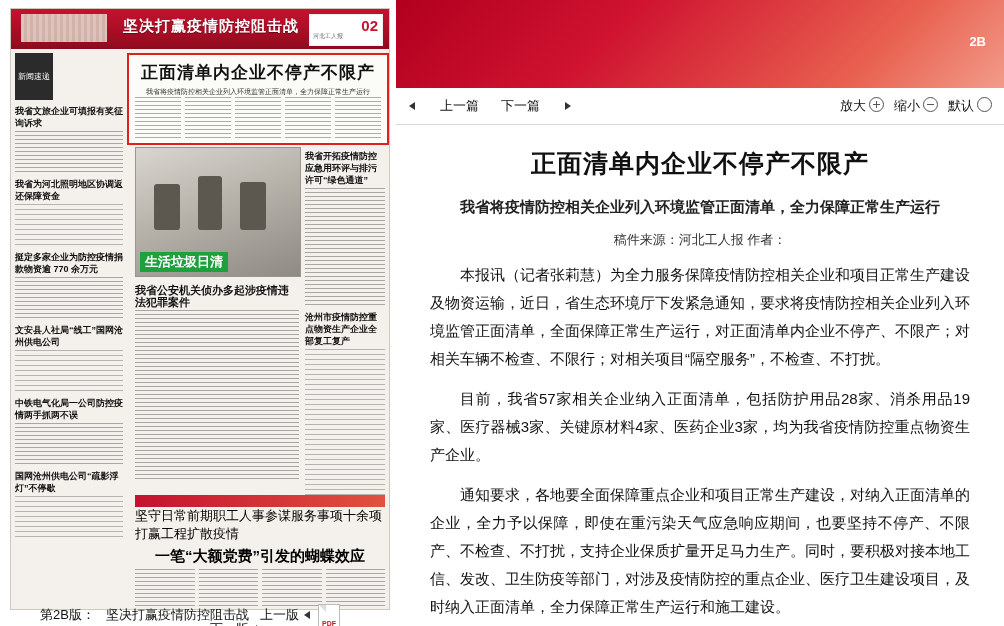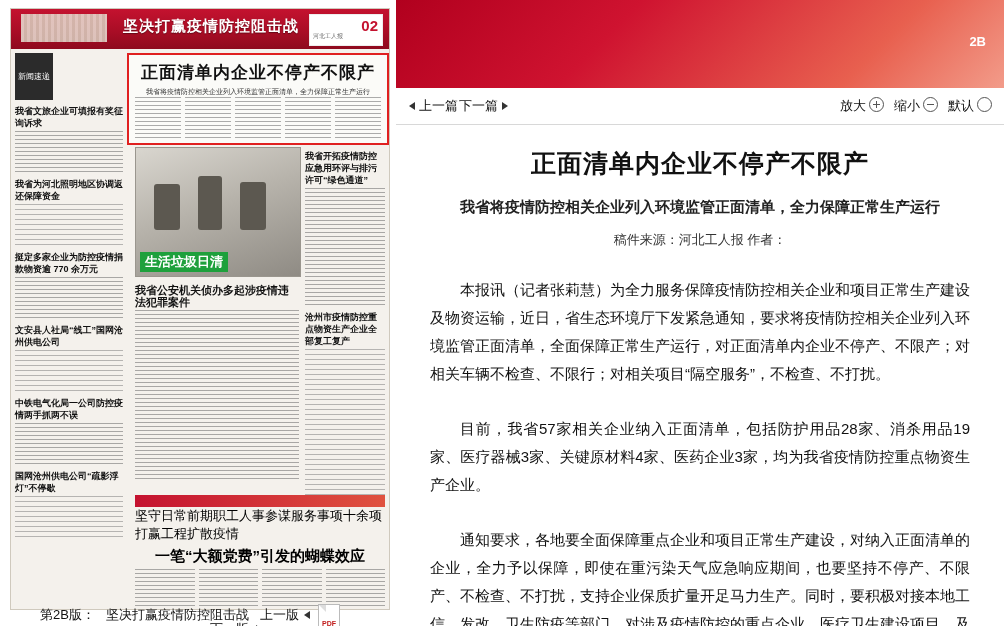--- a/index.html
+++ b/index.html
@@ -138,21 +138,21 @@
     position:absolute;right:18px;top:34px;color:#fff;font-size:13px;font-weight:bold;
   }
 
   
   .right{
     position:absolute;left:396px;top:88px;width:608px;height:538px;background:#fff;
   }
   .toolbar{
     position:relative;height:36px;border-bottom:1px solid #d8d8d8;
   }
-  .tb-nav{position:absolute;left:10px;top:9px;display:flex;align-items:center;gap:1px;font-size:13px;color:#111;}
+  .tb-nav{position:absolute;left:10px;top:9px;display:flex;align-items:center;gap:22px;font-size:13px;color:#111;}
   .tb-date{position:absolute;left:0;right:0;top:10px;text-align:center;font-size:13px;color:#333;}
   .tb-zoom{position:absolute;right:12px;top:9px;display:flex;align-items:center;gap:10px;font-size:13px;color:#111;}
   .zcircle{
     display:inline-block;width:13px;height:13px;border:1px solid #555;border-radius:50%;
     position:relative;vertical-align:-2px;margin-left:3px;
   }
   .zcircle.plus:before,.zcircle.plus:after,
   .zcircle.minus:before{
     content:"";position:absolute;background:#555;
   }
@@ -165,21 +165,21 @@
     font-size:25px;font-weight:bold;text-align:center;letter-spacing:1px;color:#111;
     font-family:"DejaVu Sans","Liberation Sans",sans-serif;
   }
   .art-sub{
     font-size:15px;font-weight:bold;text-align:center;margin-top:18px;color:#222;
   }
   .art-source{
     font-size:13px;text-align:center;margin-top:14px;color:#333;
   }
   .art-body p{
-    font-size:15px;line-height:28px;color:#111;margin:27px 0 0;text-align:justify;
+    font-size:15px;line-height:28px;color:#111;margin:12px 0 0;text-align:justify;
     text-indent:2em;
   }
 </style>
 </head>
 <body>
 
 <div class="page">
 
   <div class="topband">
     <div class="pagebadge">2B</div>

